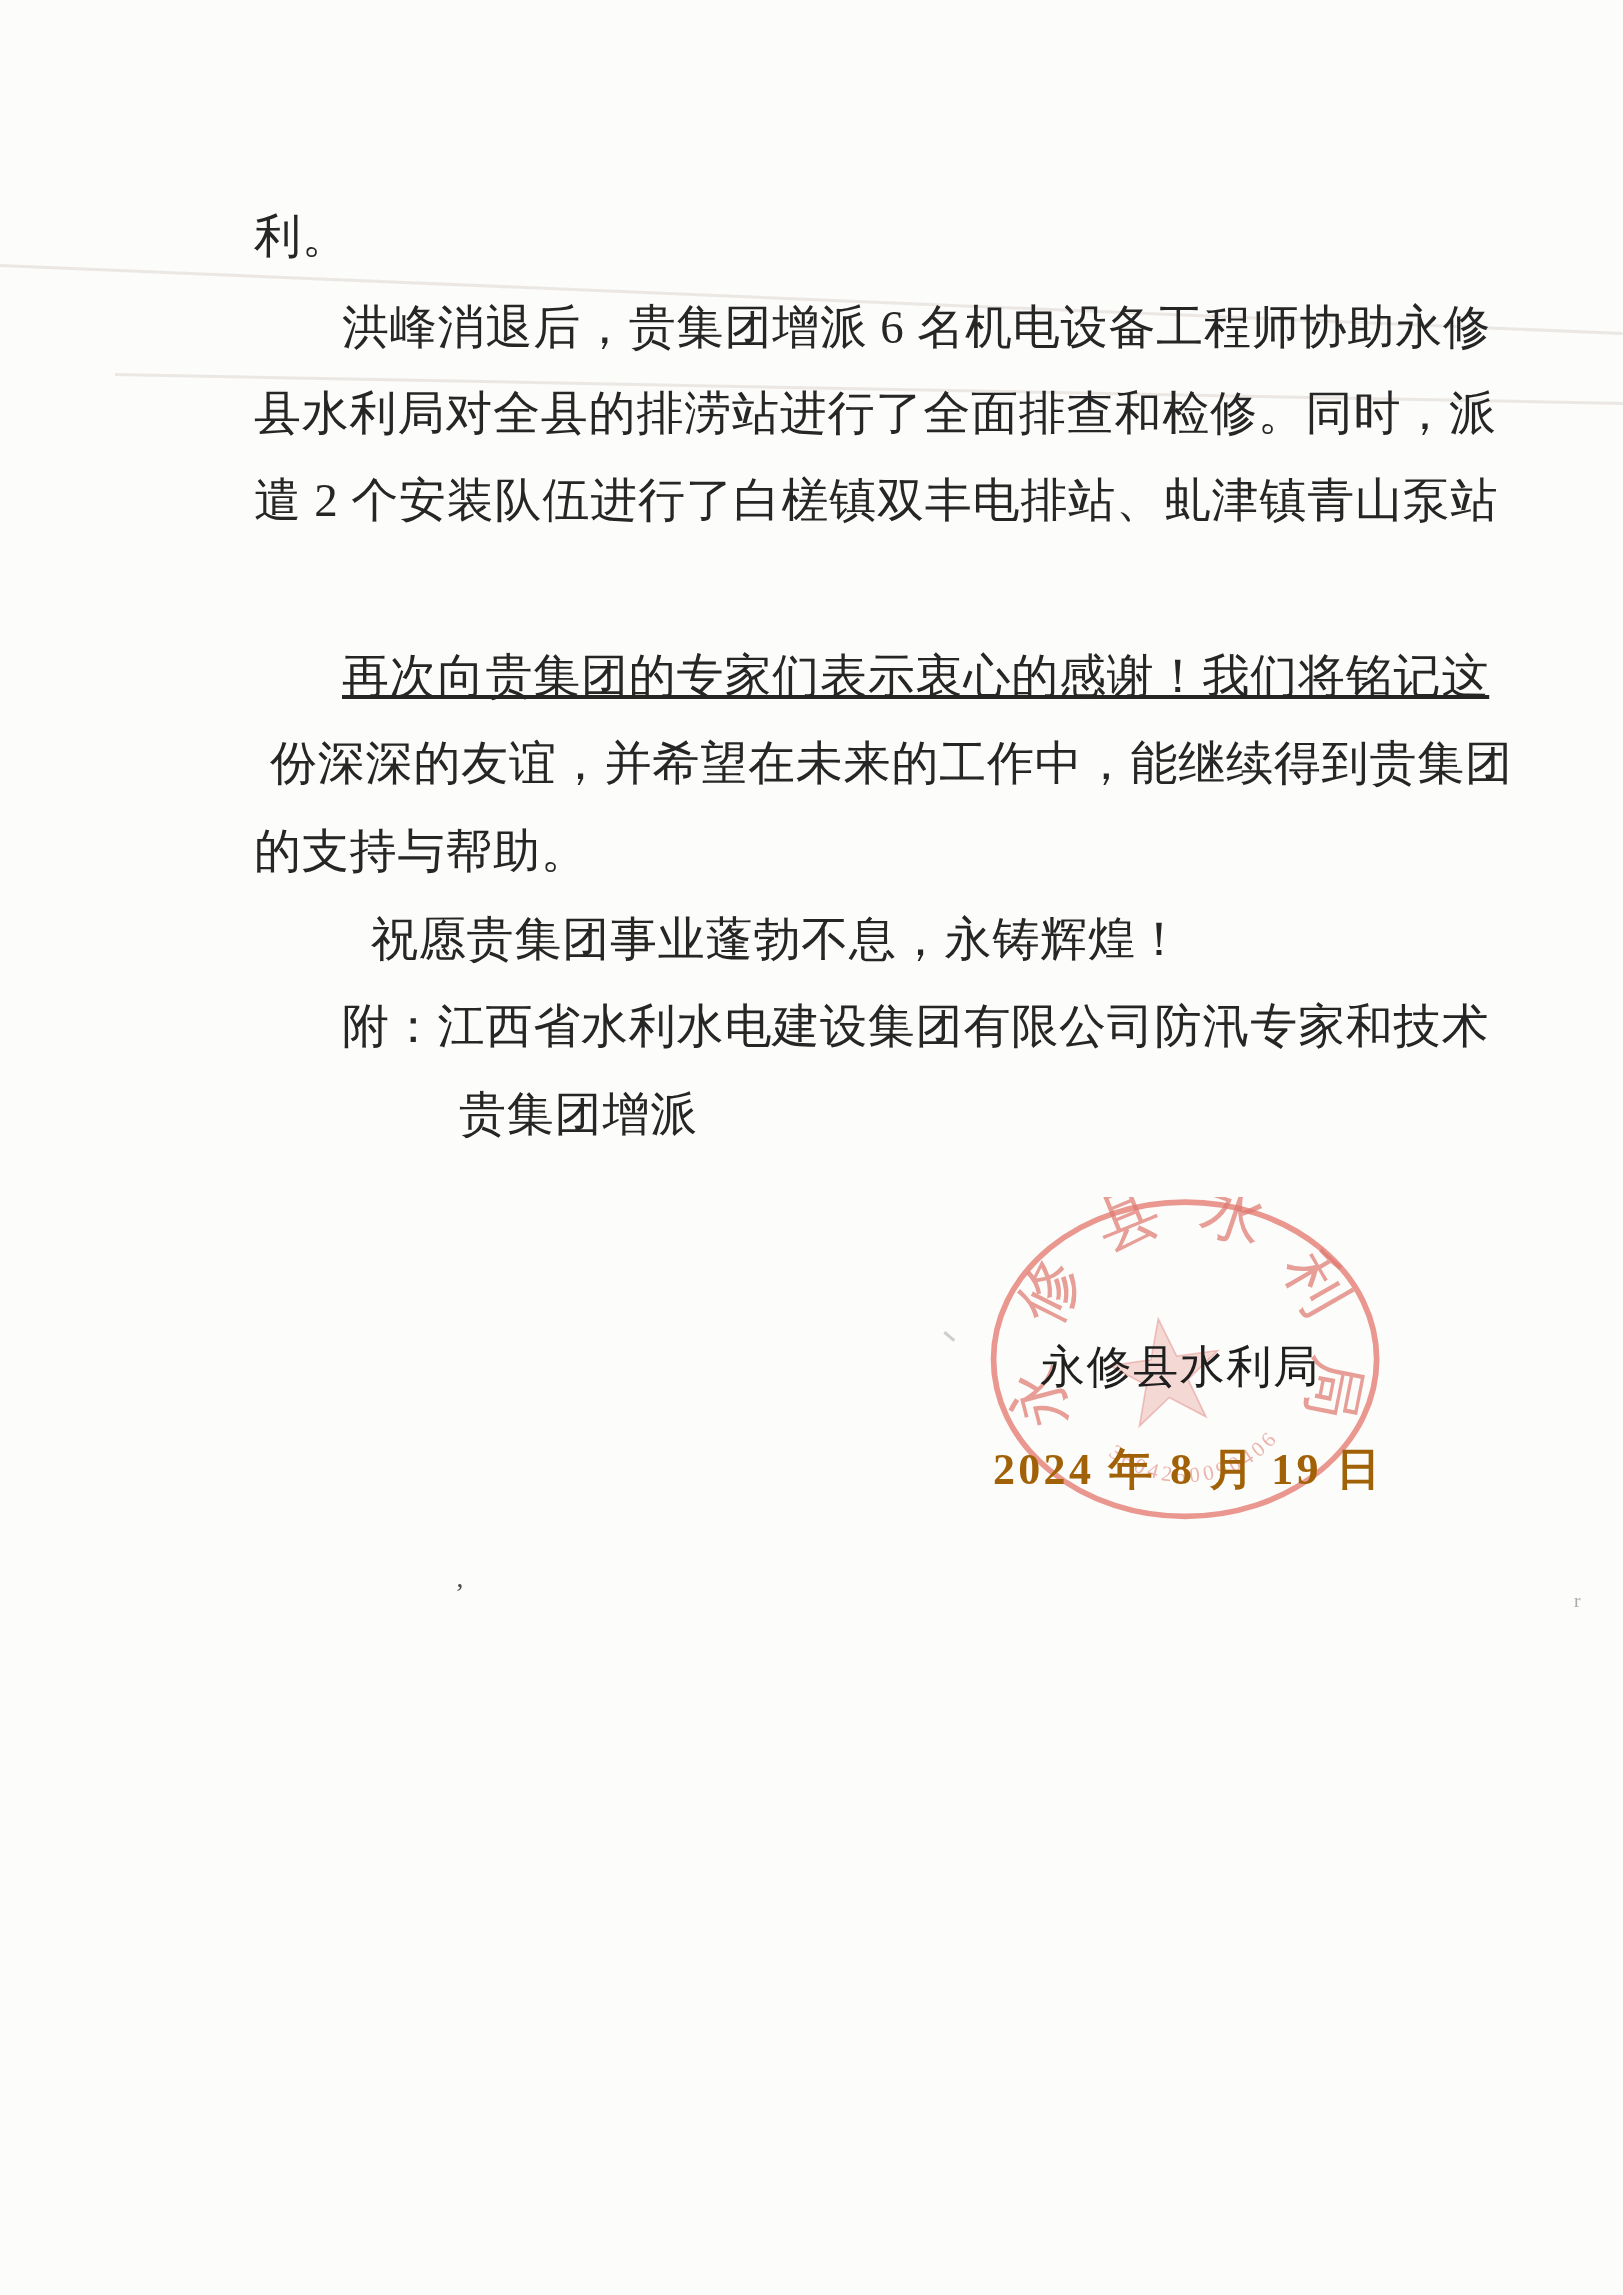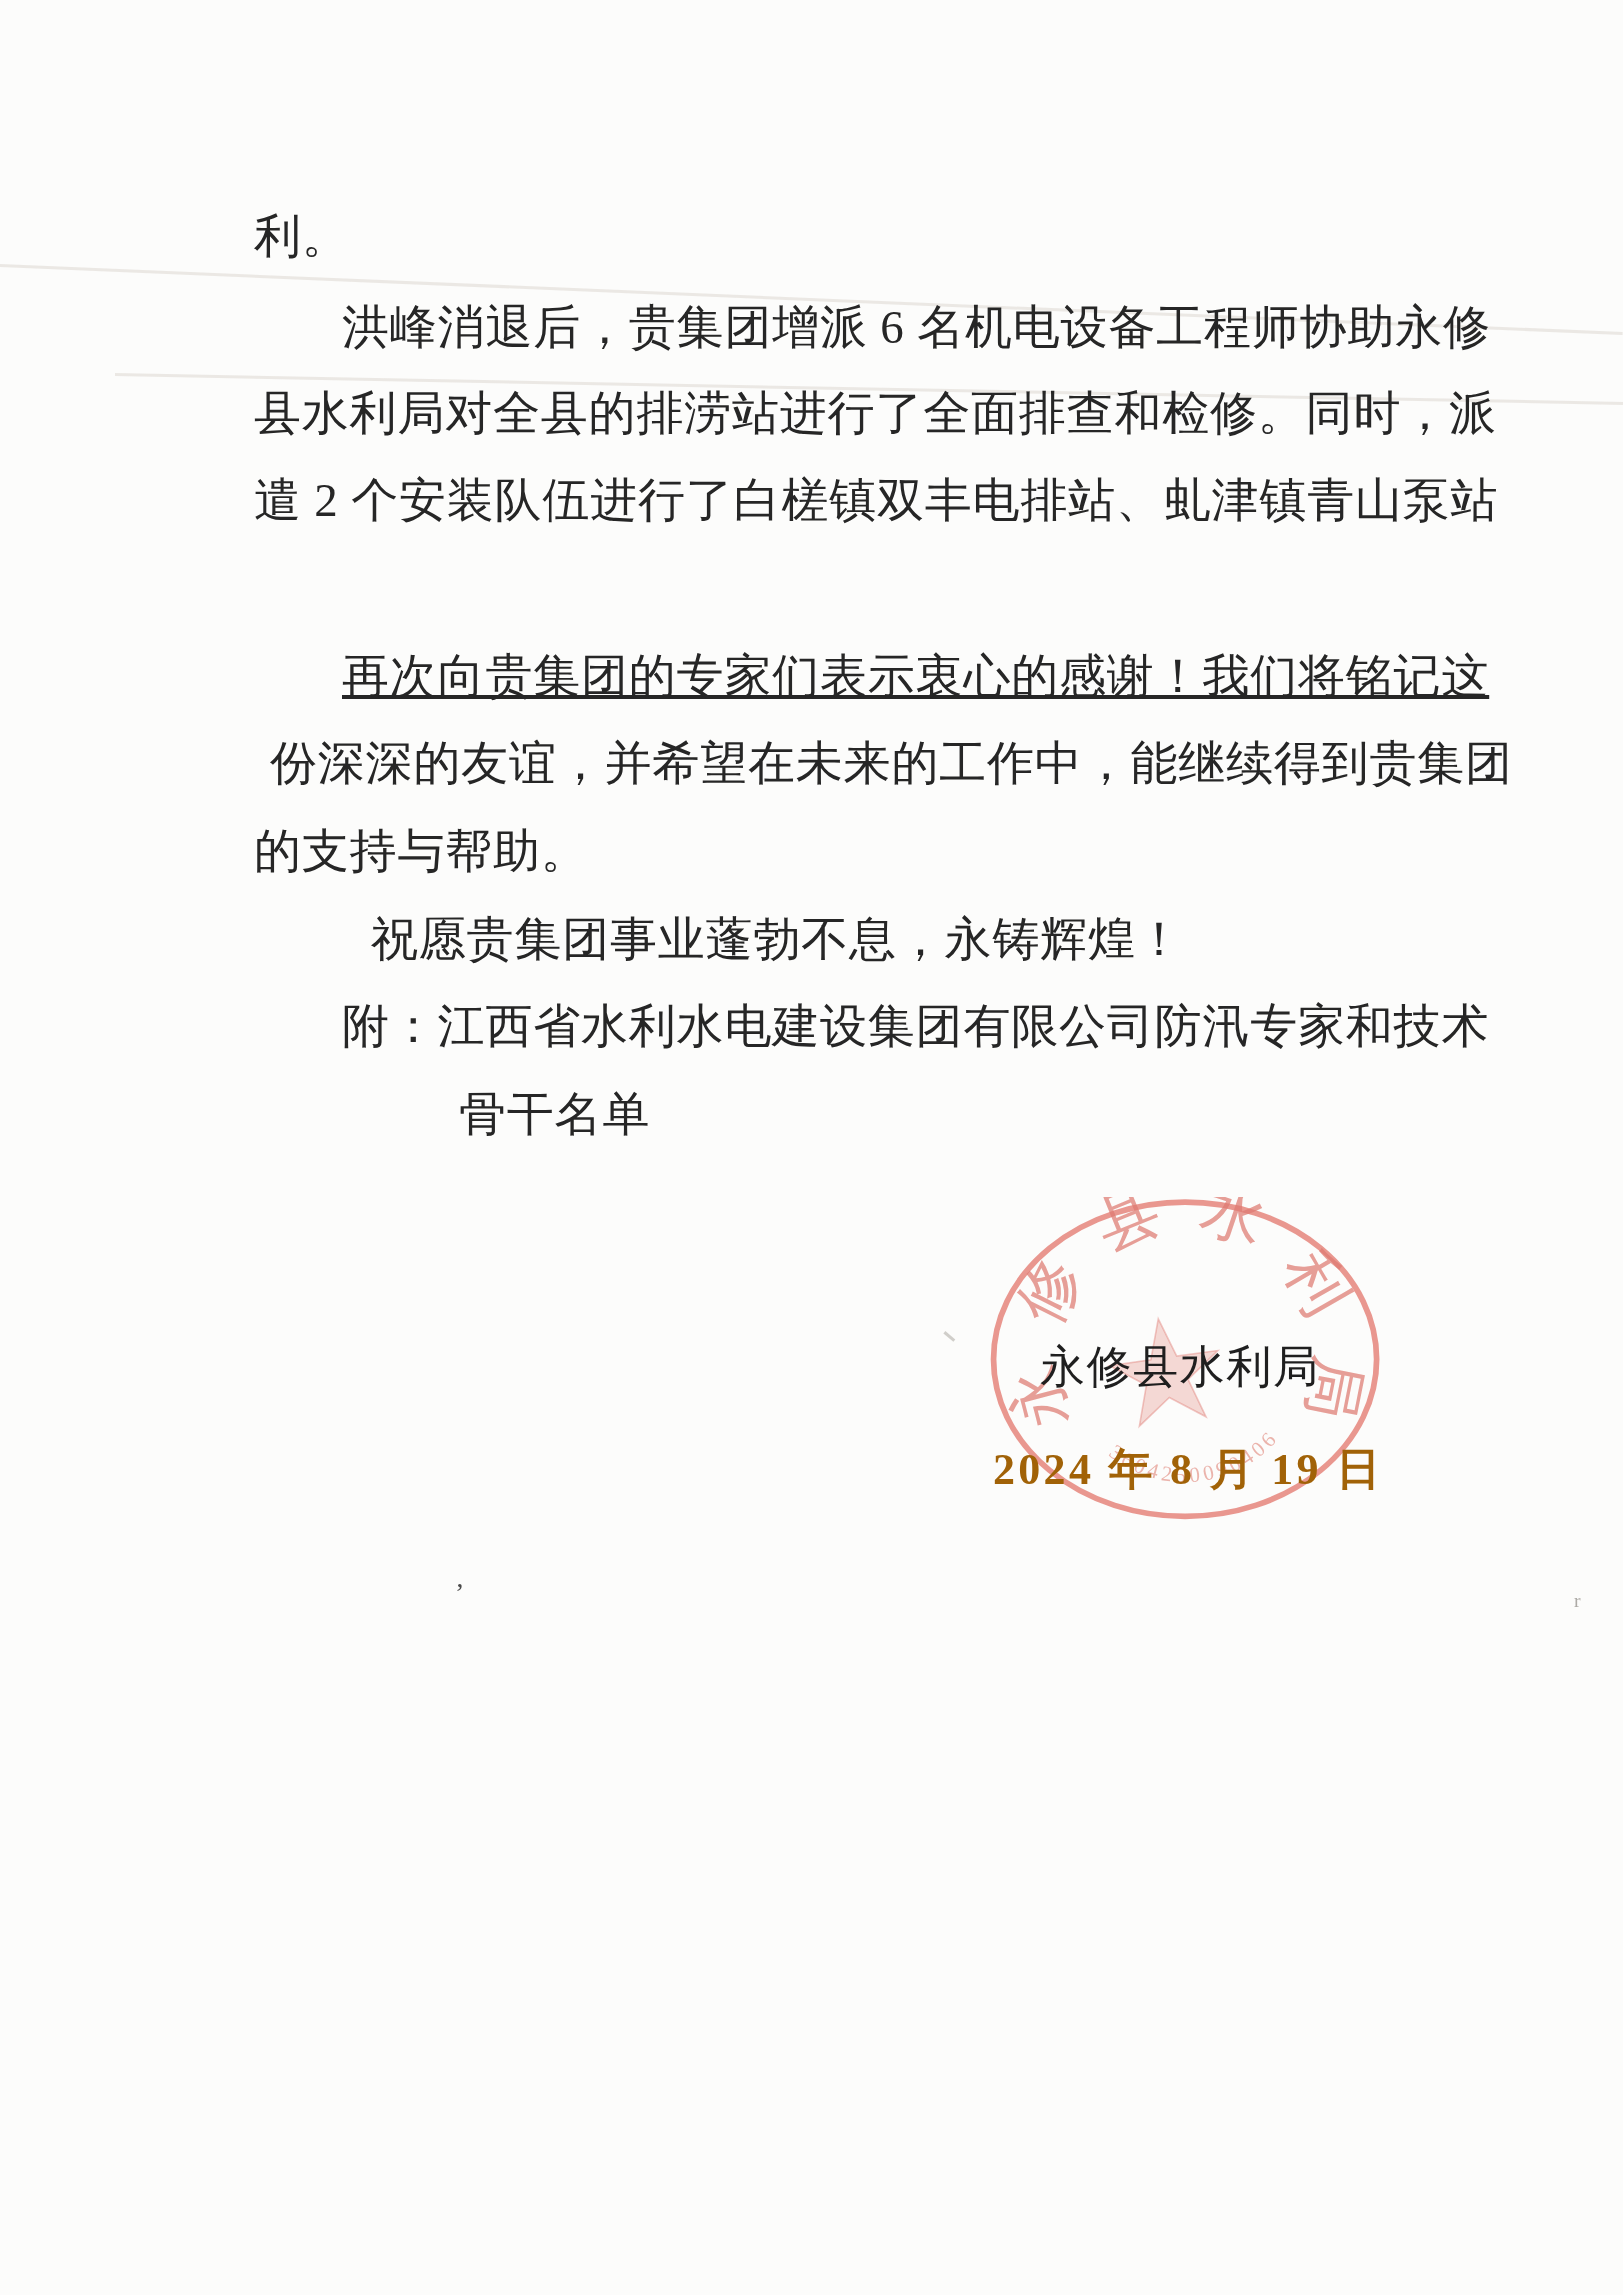--- a/index.html
+++ b/index.html
@@ -82,21 +82,21 @@
 
   <div class="line" style="left:254px;top:213px;">利。</div>
   <div class="line" style="left:342px;top:304px;">洪峰消退后，贵集团增派 6 名机电设备工程师协助永修</div>
   <div class="line" style="left:254px;top:390px;">县水利局对全县的排涝站进行了全面排查和检修。同时，派</div>
   <div class="line" style="left:254px;top:477px;text-align:right;">遣 2 个安装队伍进行了白槎镇双丰电排站、虬津镇青山泵站</div>
   <div class="line" style="left:342px;top:653px;text-decoration:underline;">再次向贵集团的专家们表示衷心的感谢！我们将铭记这</div>
   <div class="line" style="left:254px;top:740px;margin-left:16px;">份深深的友谊，并希望在未来的工作中，能继续得到贵集团</div>
   <div class="line" style="left:254px;top:828px;">的支持与帮助。</div>
   <div class="line" style="left:342px;top:916px;margin-left:29px;">祝愿贵集团事业蓬勃不息，永铸辉煌！</div>
   <div class="line" style="left:342px;top:1003px;">附：江西省水利水电建设集团有限公司防汛专家和技术</div>
-  <div class="line" style="left:459px;top:1091px;">骨干名单</div>
+  <div class="line" style="left:459px;top:1091px;">贵集团增派</div>
 
   <svg class="seal" viewBox="0 0 485 410">
 
     <ellipse cx="242" cy="198" rx="234" ry="192" fill="none" stroke="#e06a5f" stroke-width="7" opacity="0.75"></ellipse>
 
     <polygon points="219,148 234.9,196.2 285.6,196.4 244.7,226.3 260.1,274.6 219,245 177.9,274.6 193.3,226.3 152.4,196.4 203.1,196.2" fill="rgba(226,140,130,0.35)" stroke="rgba(219,106,97,0.4)" stroke-width="2" transform="rotate(-8 219 218)"></polygon>
 
     <defs>
       <path id="seal-arc-top" d="M 101 273 A 160 160 0 1 1 383 273" fill="none"></path>
       <path id="seal-arc-bottom" d="M 119 284 A 150 150 0 0 0 365 284" fill="none"></path>

